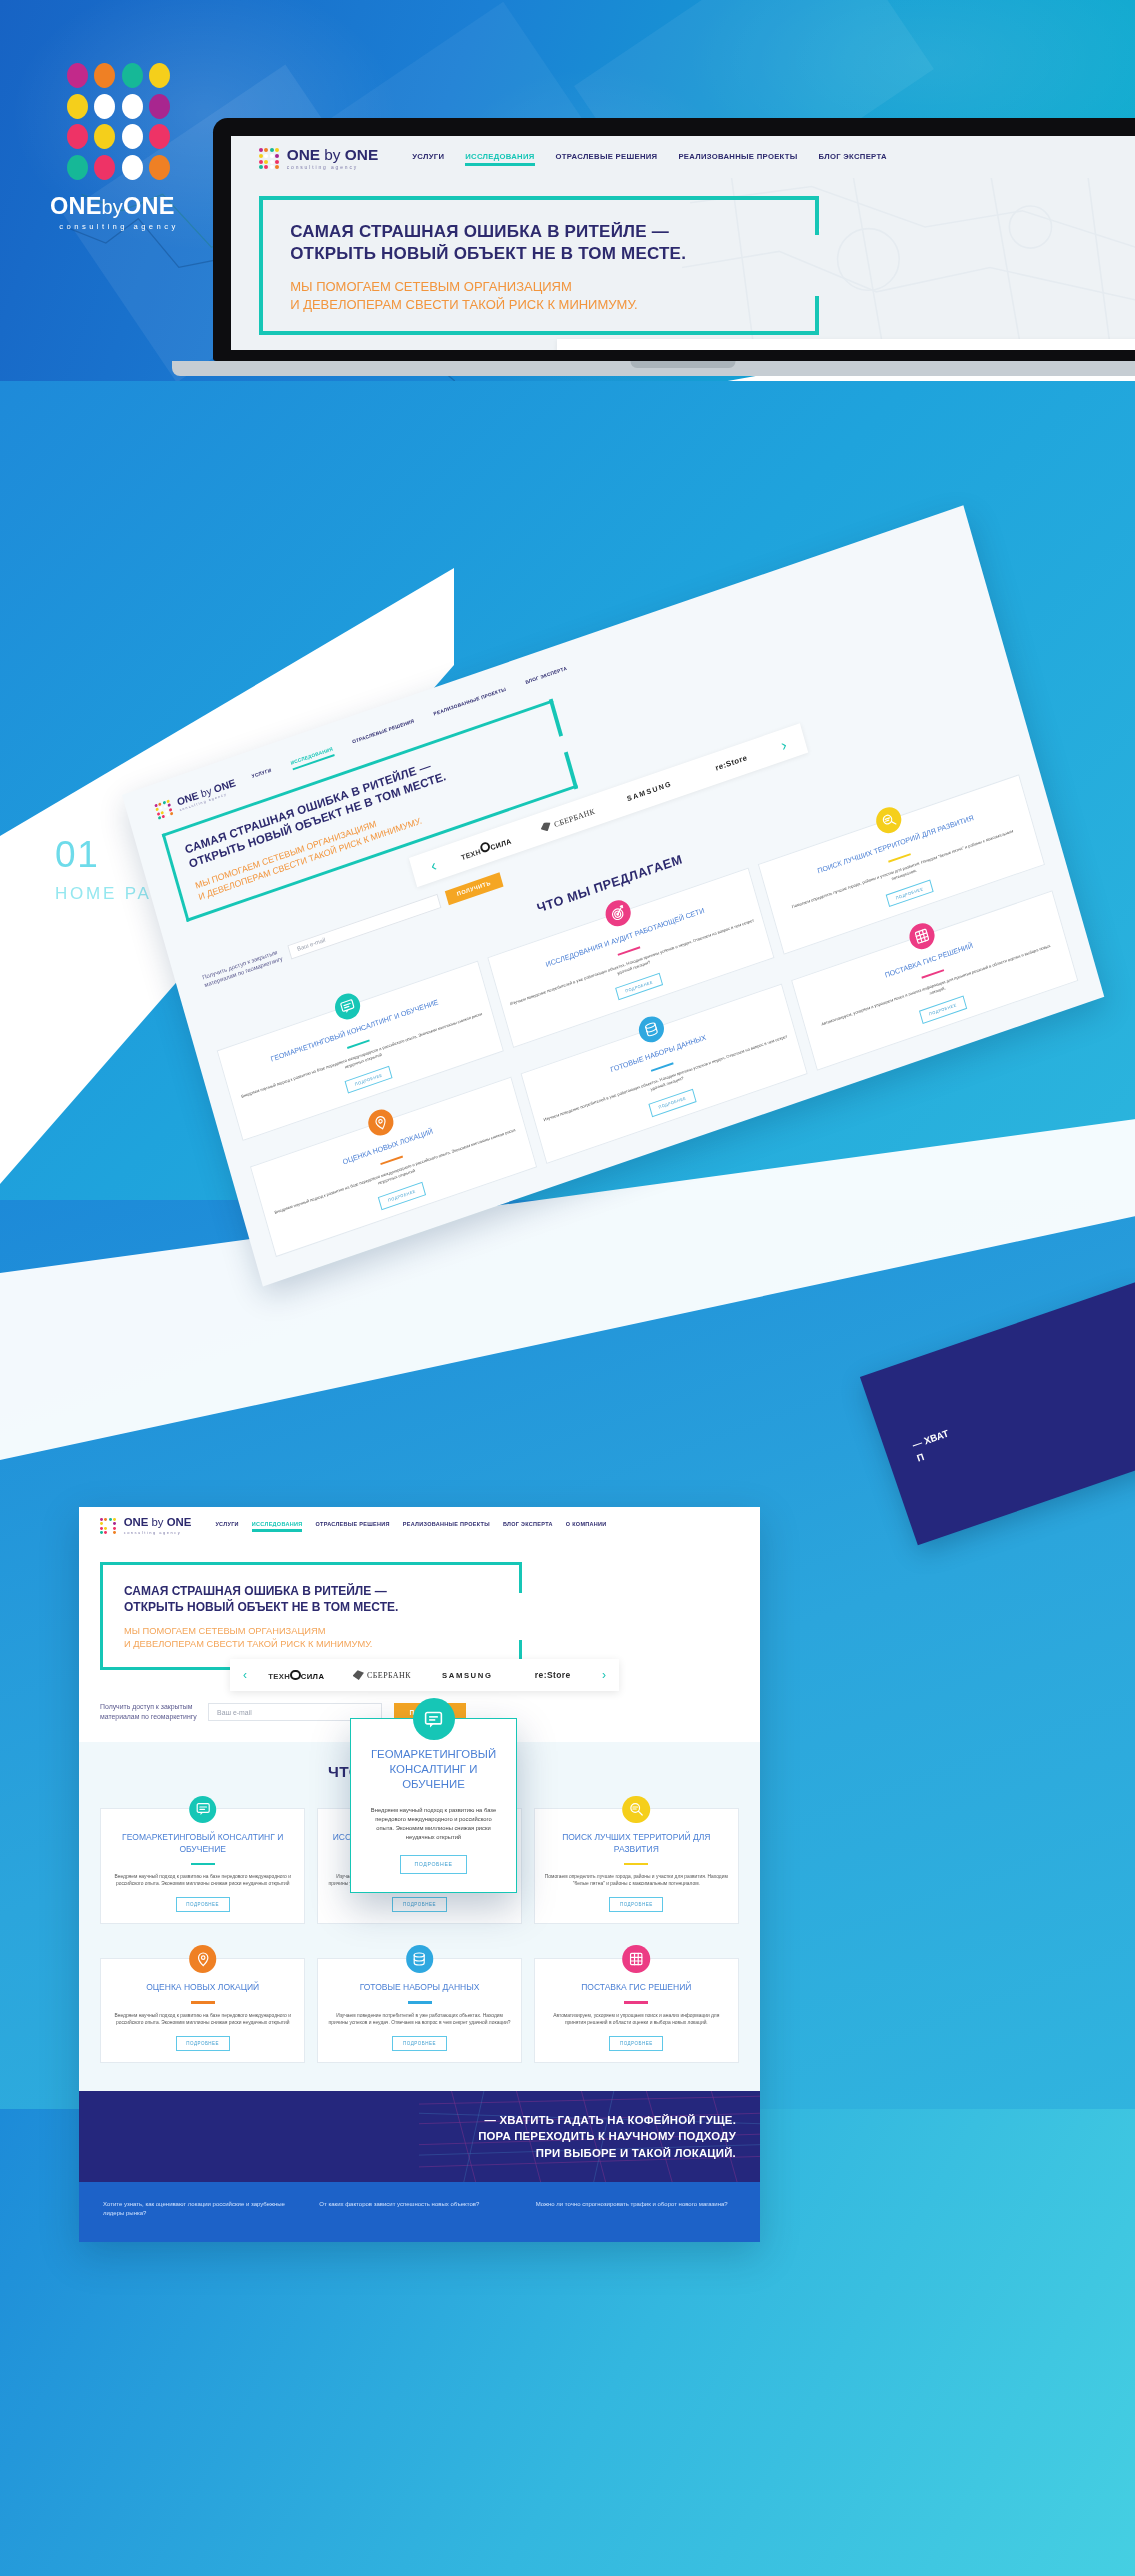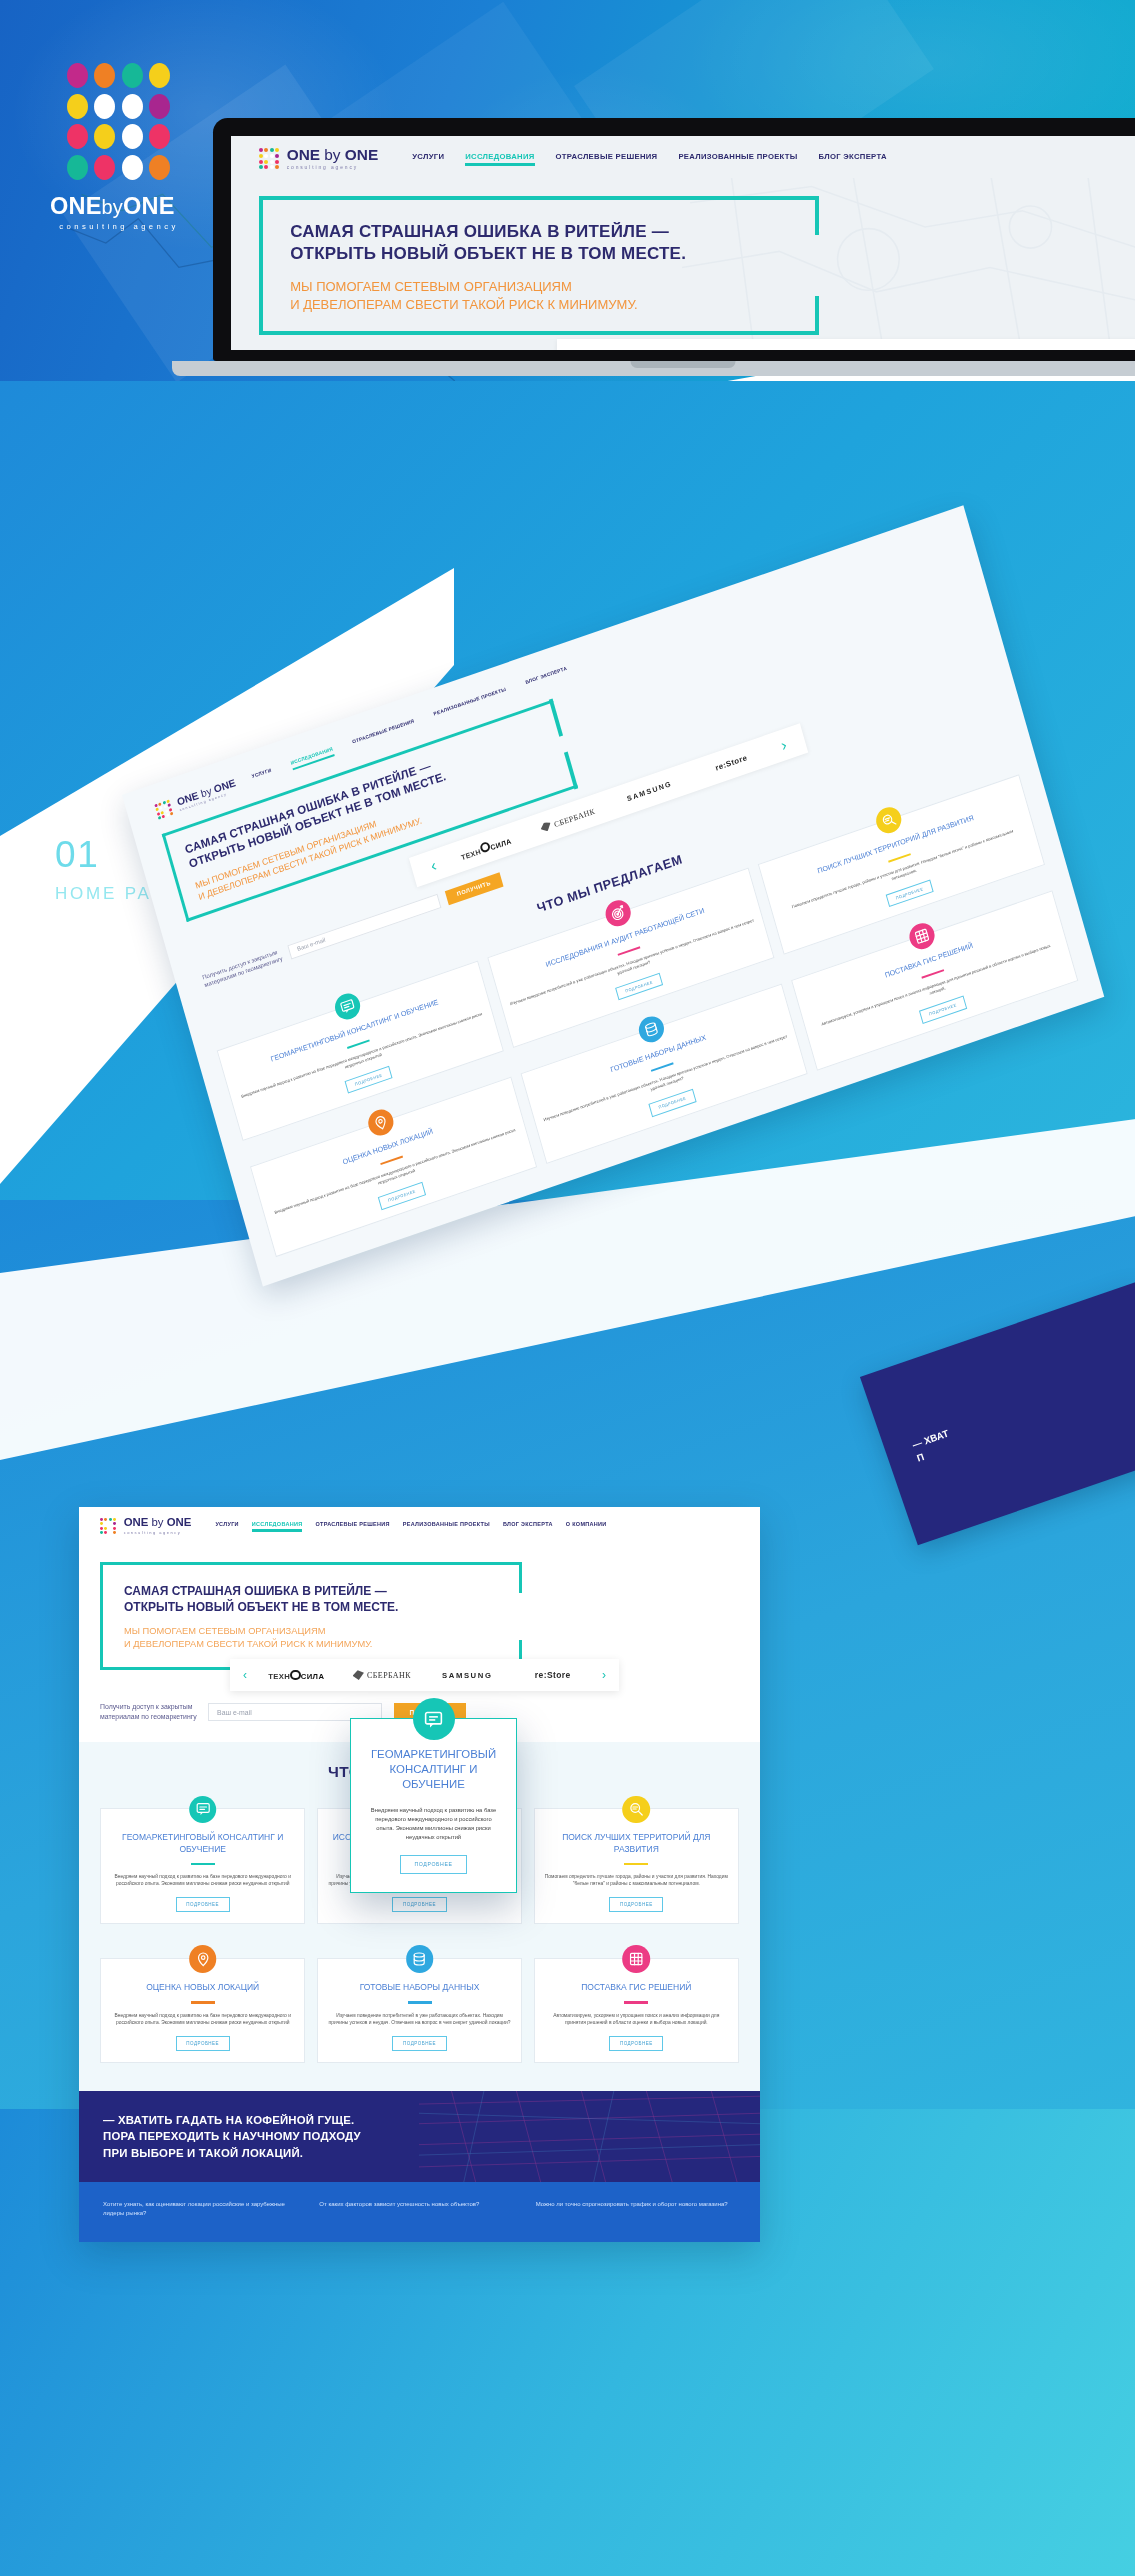--- a/index.html
+++ b/index.html
@@ -275,21 +275,21 @@
   .br-offer .card{ padding:23px 9.7px 11.4px; }
   .br-offer .card h4{ font-size:8.5px; }
   .br-offer .card p{ font-size:4.9px; }
   .br-offer .card .more{ font-size:4.5px; padding:4px 9.7px; }
   .br-offer .card .ic{ width:27.6px; height:27.6px; top:-13.8px; }
   .br-offer .cards-grid + .cards-grid{ margin-top:34px; }
 
   .br-cta {
     background:#25277d; color:#fff; padding:21px 24px; position:relative; overflow:hidden;
   }
-  .br-cta h3 { font-size:11.4px; line-height:1.45; font-weight:700; letter-spacing:0.2px; position:relative; z-index:2; }
+  .br-cta h3 { font-size:11.4px; line-height:1.45; font-weight:700; letter-spacing:0.2px; position:relative; z-index:2;text-align:right; }
   .br-cta .grid-art {
     position:absolute; right:0; top:0; width:341px; height:100%;
     opacity:.55;
   }
   .br-faq { background:#1d62c8; padding:18px 24px 24px; display:flex; gap:16px; }
   .br-faq div { color:#cfe2ff; font-size:6px; line-height:1.5; flex:1; }
 
   
   .float-card {
     position:absolute; left:350px; top:1718px; width:167px;

